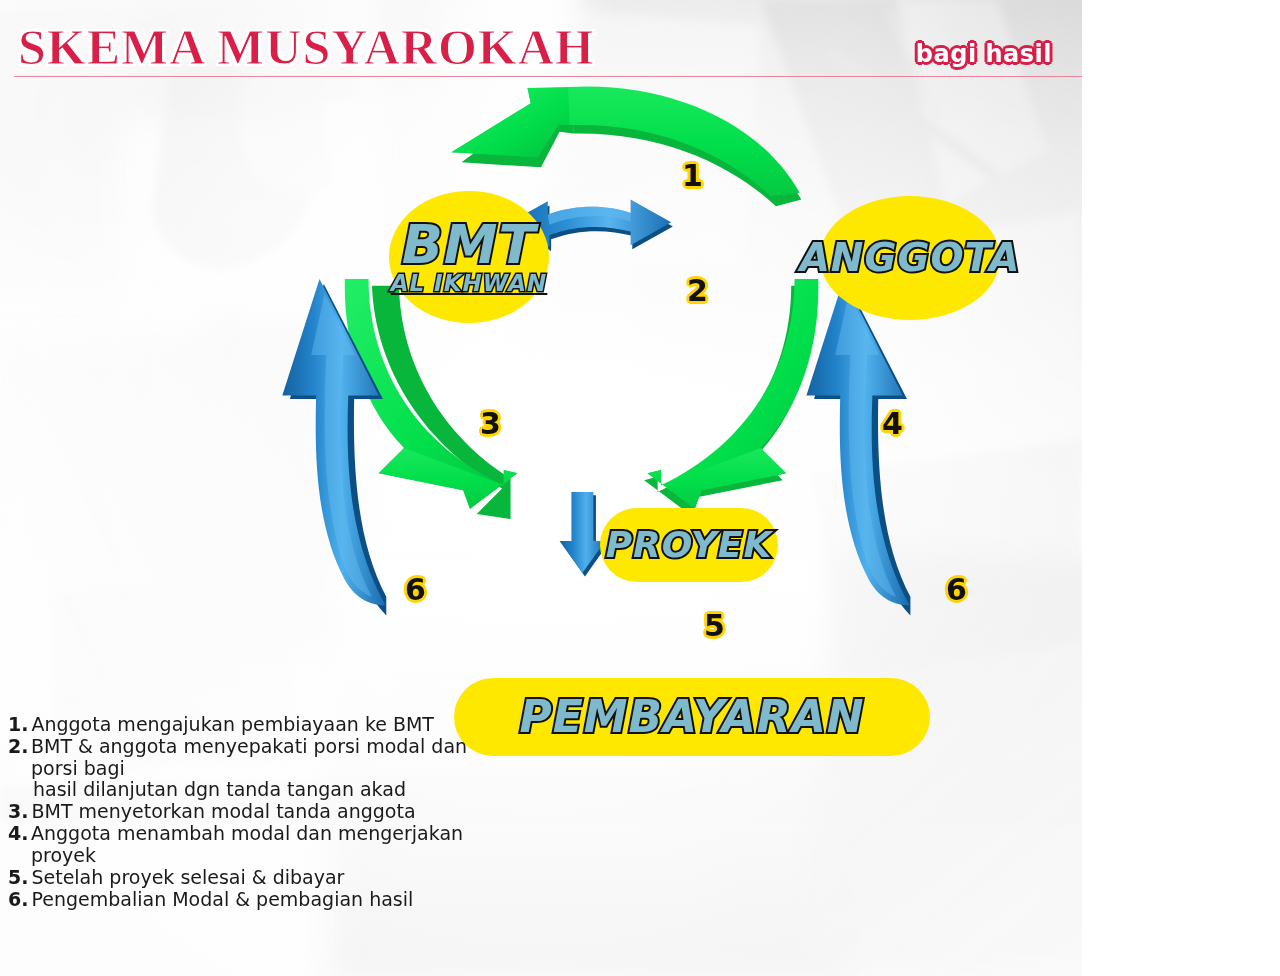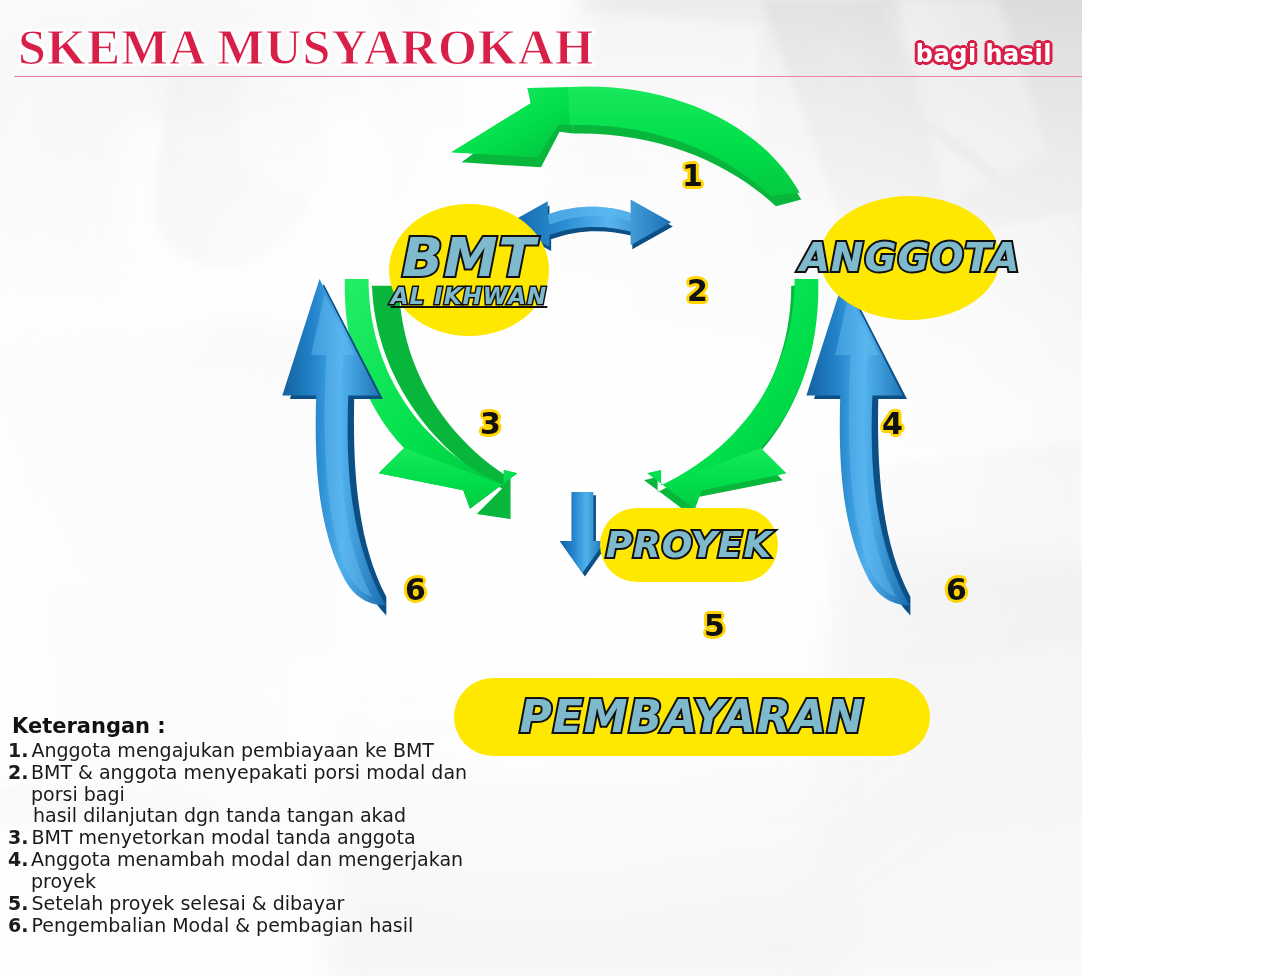--- a/index.html
+++ b/index.html
@@ -80,21 +80,21 @@
   .glyph{
     font-family:"DejaVu Sans",sans-serif;
     font-weight:700;font-style:italic;
     color:#7fb9cc;
     -webkit-text-stroke:4px #111;
     paint-order:stroke fill;
     letter-spacing:1px;
     line-height:.95;
     white-space:nowrap;
   }
-  #node-bmt{left:389px;top:204px;width:160px;height:132px;justify-content:center;}
+  #node-bmt{left:389px;top:191px;width:160px;height:132px;justify-content:center;}
   #node-bmt .g1{font-size:54px;}
   #node-bmt .g2{font-size:23px;margin-top:2px;text-decoration:underline;-webkit-text-stroke:3px #111;}
   #node-anggota{left:820px;top:196px;width:180px;height:124px;}
   #node-anggota .g1{font-size:39px;}
   #node-proyek{left:600px;top:508px;width:178px;height:74px;border-radius:38px;}
   #node-proyek .g1{font-size:36px;}
   #node-pembayaran{left:454px;top:678px;width:476px;height:78px;}
   #node-pembayaran .g1{font-size:44px;}
 
   
@@ -317,21 +317,20 @@
 
   <div class="node pill" id="node-proyek">
     <span class="glyph g1">PROYEK</span>
   </div>
 
   <div class="node pill" id="node-pembayaran">
     <span class="glyph g1">PEMBAYARAN</span>
   </div>
 
   <div class="legend">
-    <div class="legend-title">Keterangan :</div>
     <ol>
       <li>
         <span class="n">1.</span>
         <span class="t">
           <span>Anggota mengajukan pembiayaan ke BMT</span>
         </span>
       </li>
       <li>
         <span class="n">2.</span>
         <span class="t">

